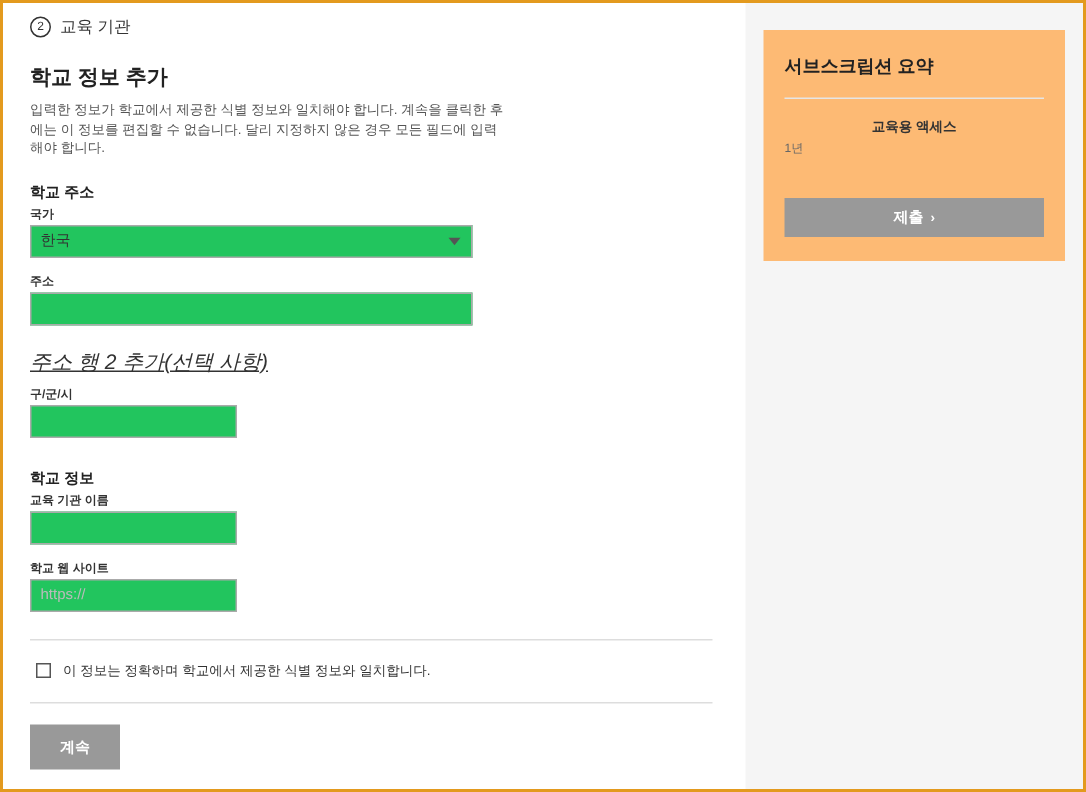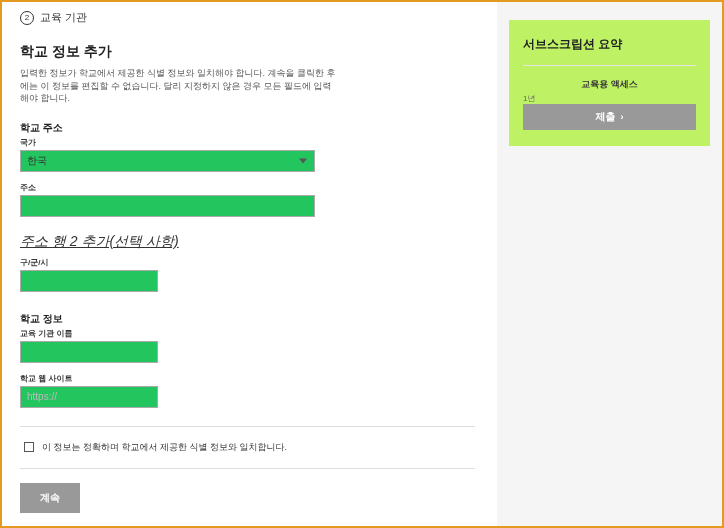--- a/index.html
+++ b/index.html
@@ -128,42 +128,42 @@
       background: #999;
       color: #fff;
       border: none;
       font-size: 10px;
       padding: 8px 20px;
       margin-top: 14px;
       cursor: pointer;
       font-weight: bold;
     }
     .summary-card {
-      background: #bef264;
+      background: #fdba74;
       padding: 16px 14px;
     }
     .summary-title {
       font-size: 12px;
       font-weight: bold;
       color: #222;
       border-bottom: 1px solid #e5e5e5;
       padding-bottom: 12px;
       margin-bottom: 12px;
     }
     .summary-item {
       font-size: 9px;
       color: #333;
       font-weight: bold;
       text-align: center;
     }
     .summary-sub {
       font-size: 8px;
       color: #666;
       margin-top: 2px;
-      margin-bottom: 0;
+      margin-bottom: 28px;
     }
     .btn-submit {
       width: 100%;
       background: #999;
       color: #fff;
       border: none;
       font-size: 10px;
       padding: 6px 0;
       cursor: pointer;
       font-weight: bold;

